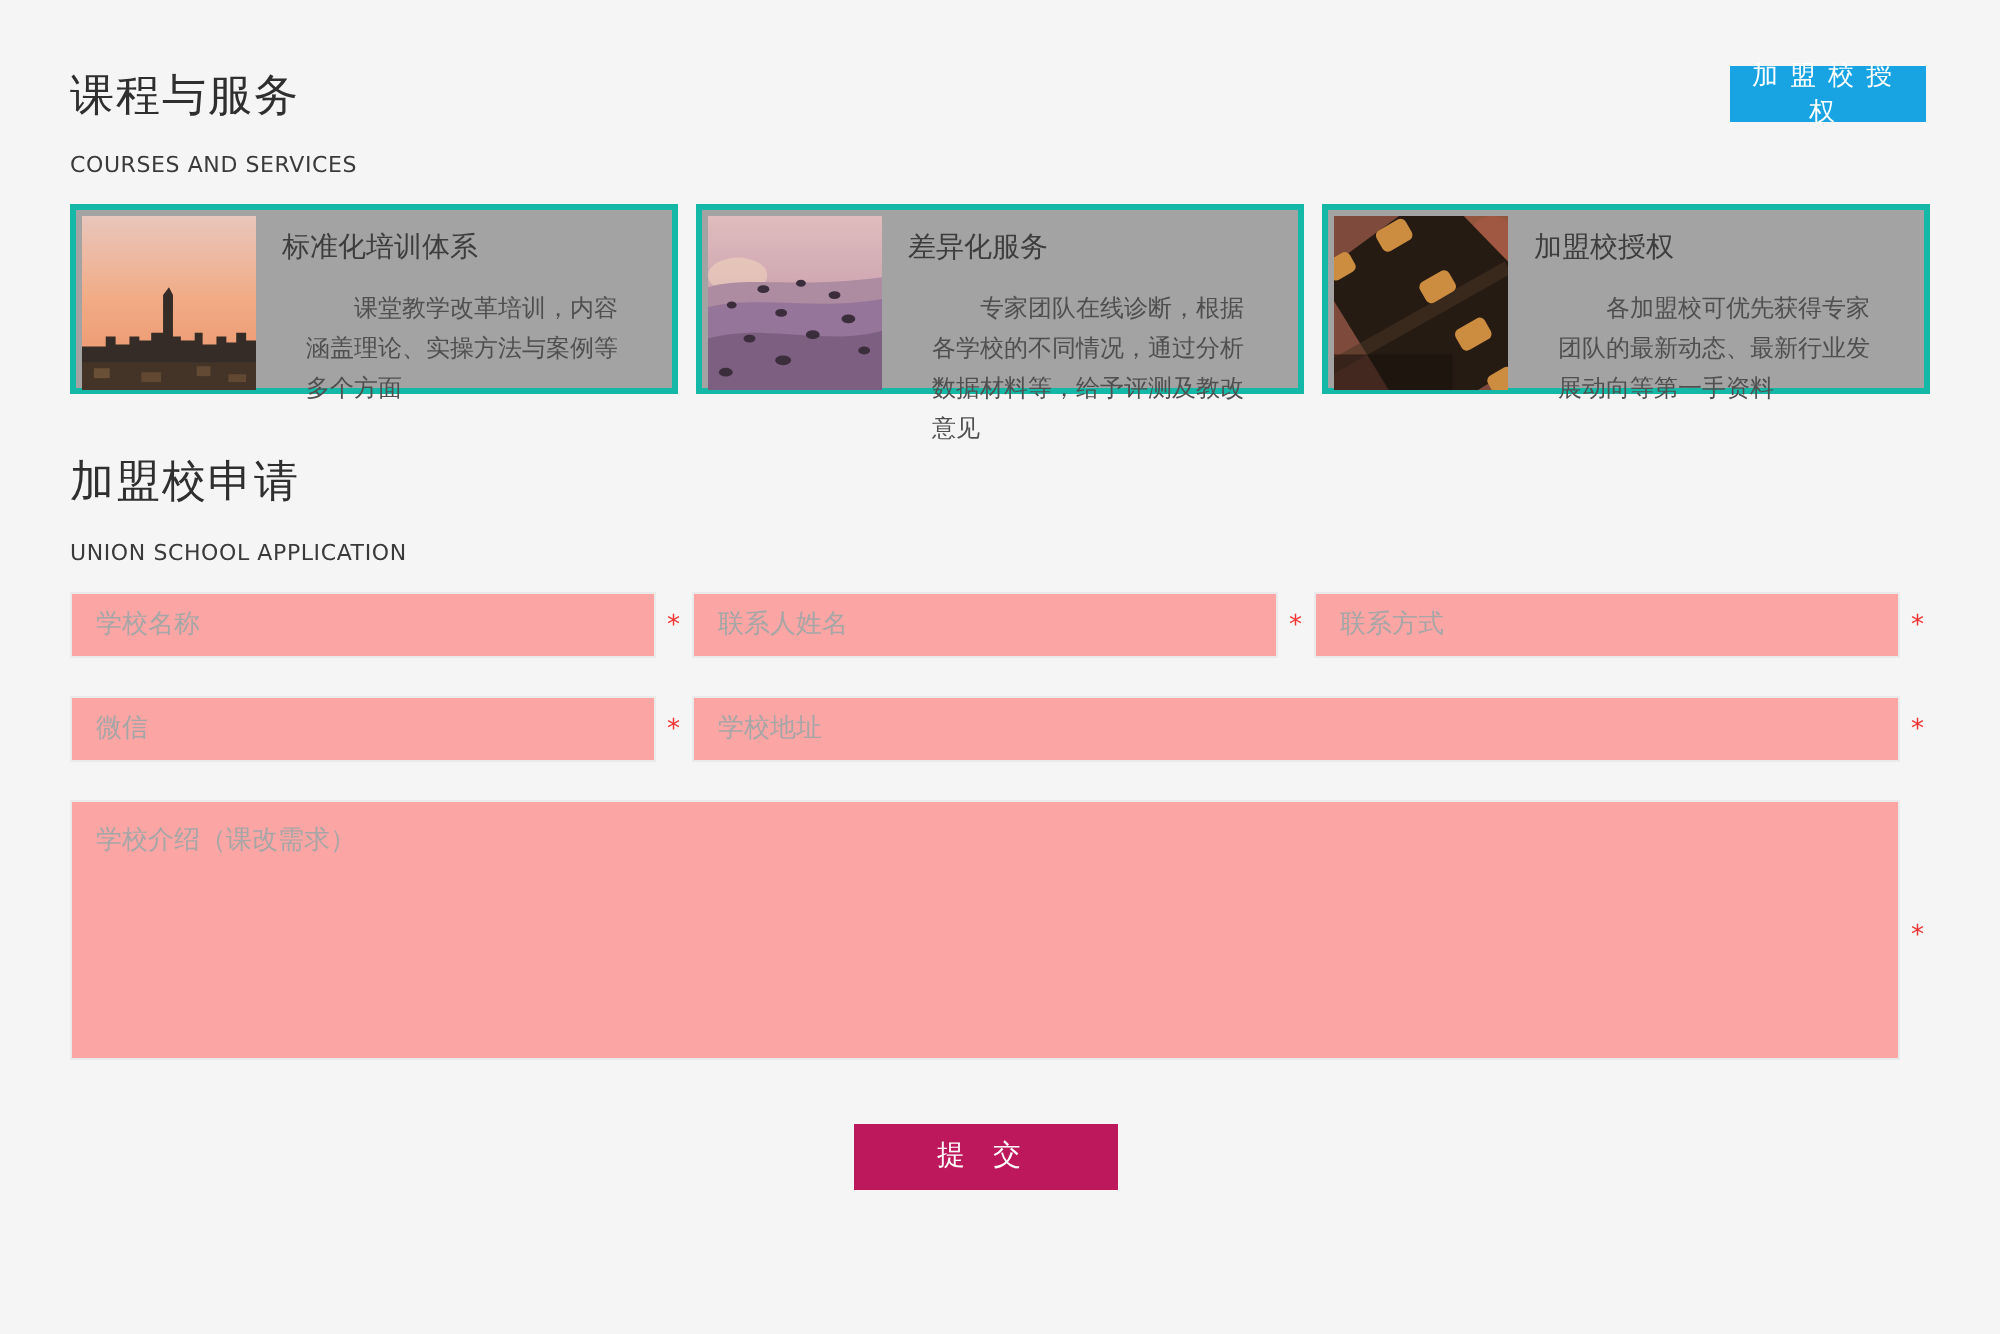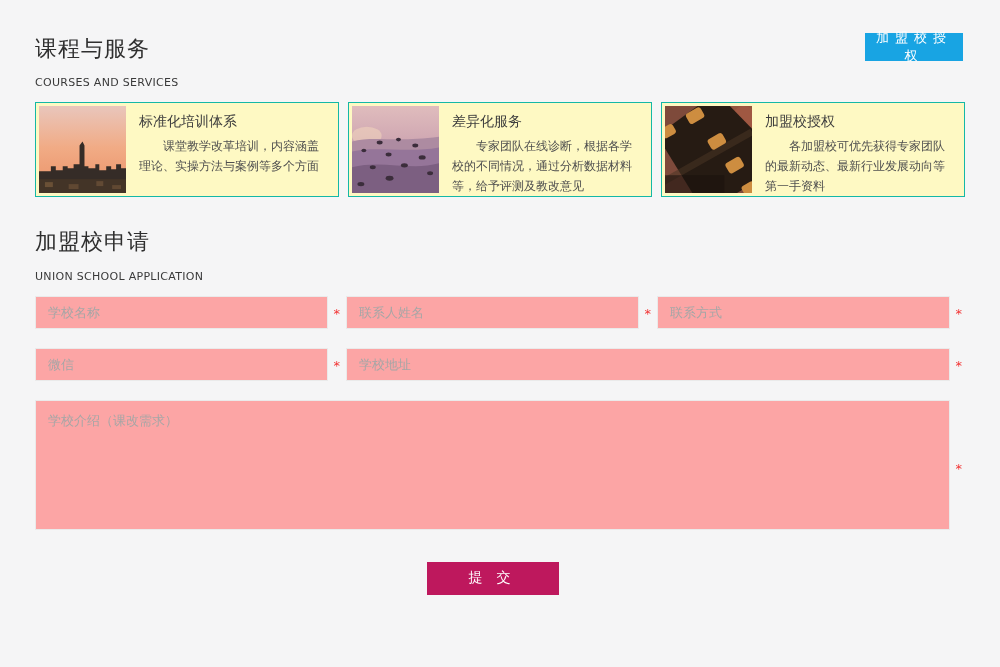--- a/index.html
+++ b/index.html
@@ -23,28 +23,28 @@
     width:98px;height:28px;border:none;cursor:pointer;
     background:#18a4e3;color:#fff;font-size:13px;
     letter-spacing:6px;padding-left:6px;
     display:flex;align-items:center;justify-content:center;
     font-family:inherit;
   }
 
   
   .cards-row{display:flex;gap:9px;margin-top:13px;}
   .svc-card{
-    flex:1;height:95px;background:#fef9c3;border:1px solid #14b8a6;
+    flex:1;height:95px;background:#a3a3a3;border:3px solid #14b8a6;
     box-sizing:border-box;display:flex;padding:3px;
   }
   .svc-img{width:87px;height:87px;flex:none;display:block;}
   .svc-img svg{width:100%;height:100%;display:block;}
   .svc-body{padding:7px 6px 0 13px;min-width:0;}
   .svc-title{font-size:14px;color:#3d3d3d;margin:0 0 6px 0;font-weight:400;}
-  .svc-desc{font-size:12px;color:#4f4f4f;line-height:1.65;text-indent:2em;margin:0;}
+  .svc-desc{font-size:12px;color:#4f4f4f;line-height:1.65;text-indent:2em;margin:12px;}
 
   
   .app-head{padding-top:32px;}
   .steps-row{display:flex;gap:9px;margin-top:14px;}
   .step-card{
     flex:1;height:76px;background:#fff;border:1px solid #eeeeef;box-sizing:border-box;
     display:flex;align-items:center;justify-content:center;gap:11px;
   }
   .step-num{font-size:26px;font-weight:bold;color:#1e1e1e;letter-spacing:1px;}
   .step-label{font-size:14px;color:#333;}

